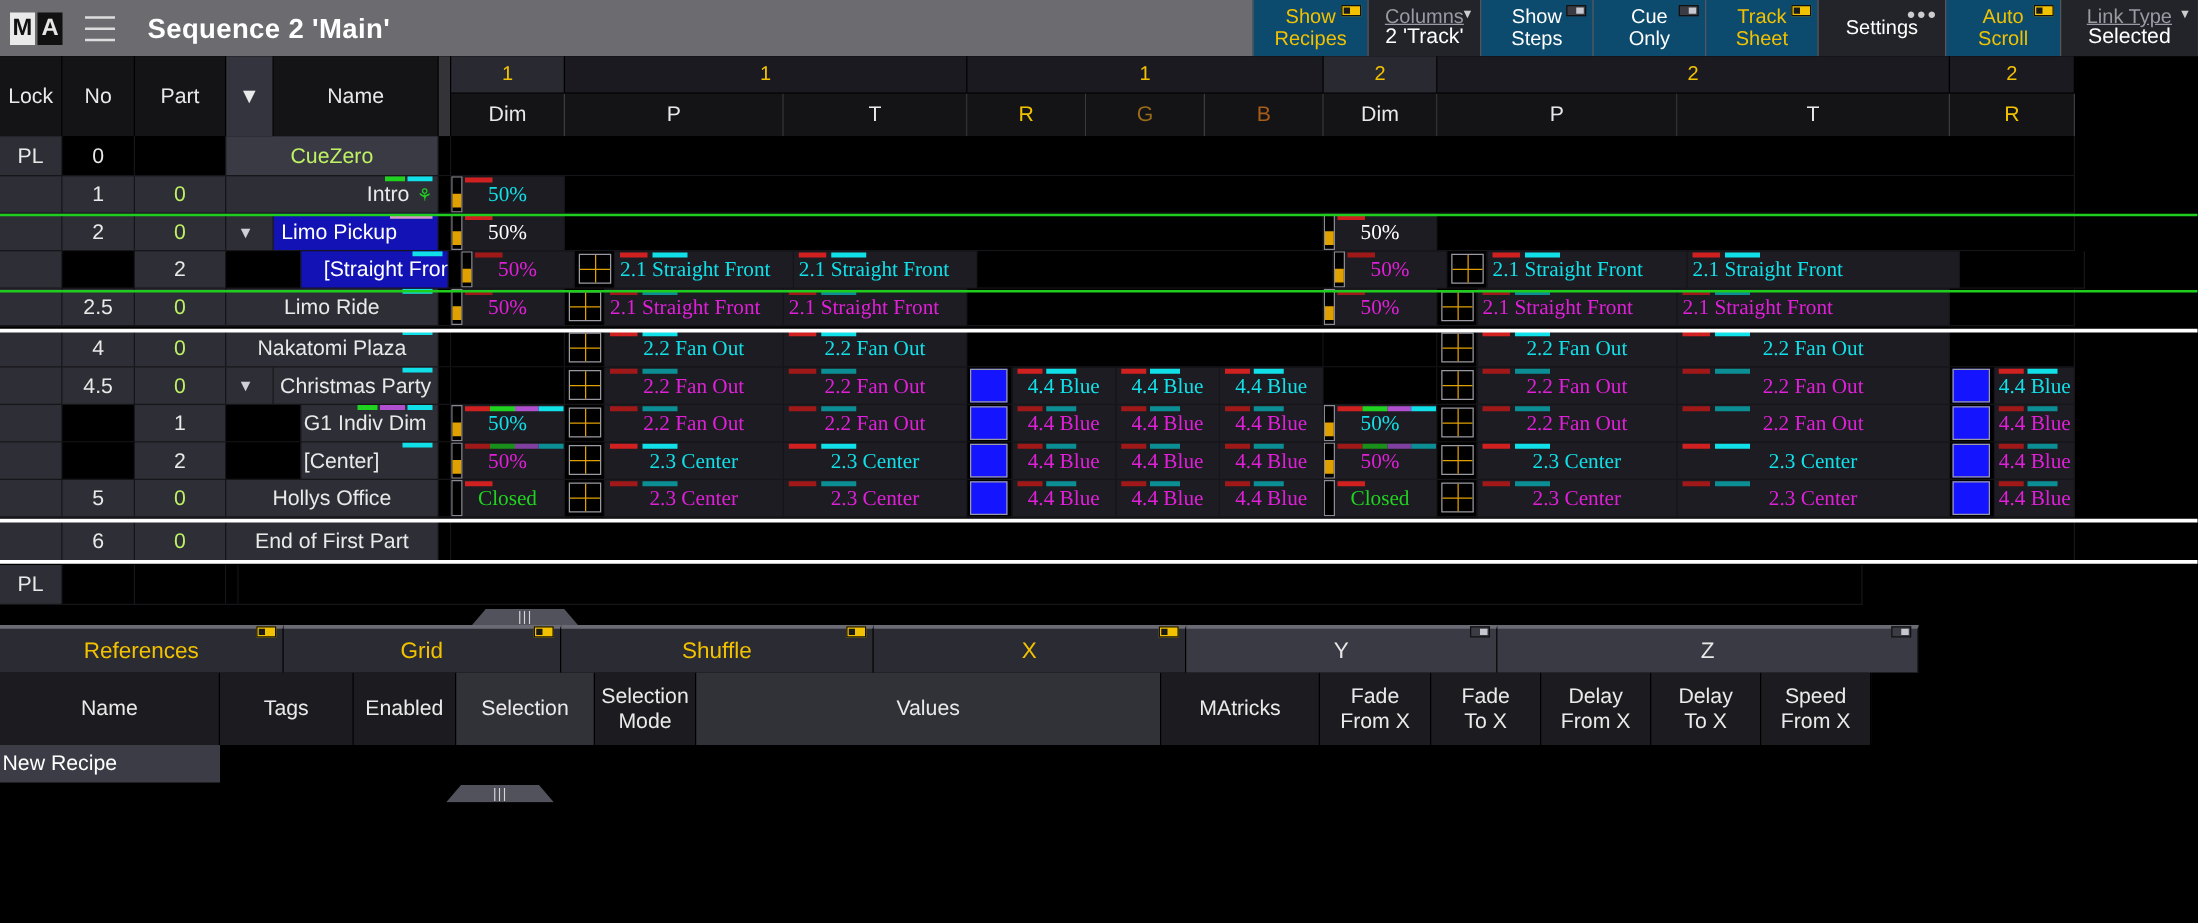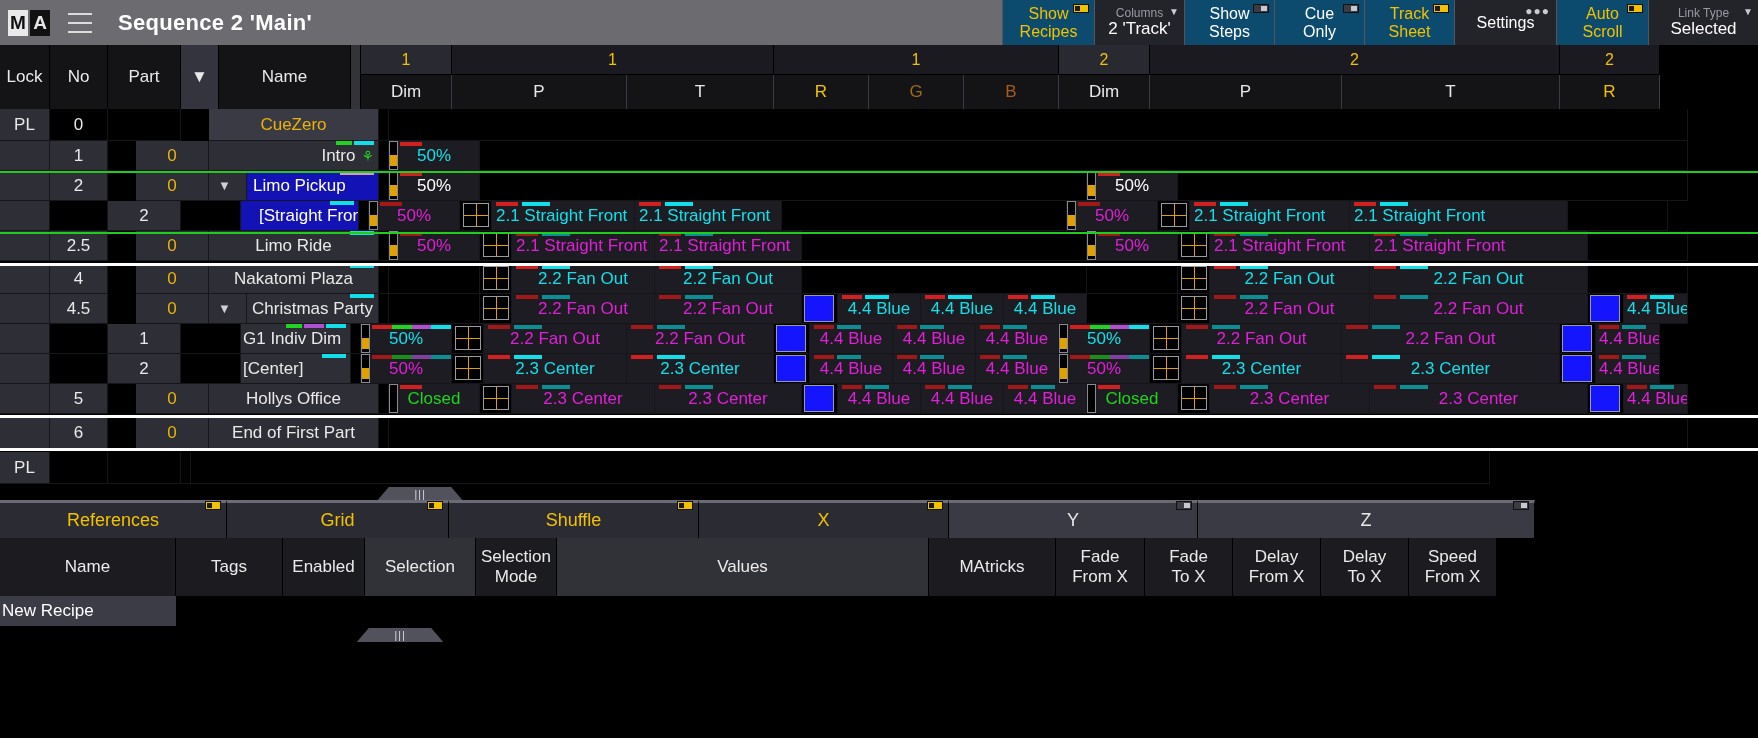--- a/index.html
+++ b/index.html
@@ -38,21 +38,21 @@
   .tb-spacer{flex:1}
   .tbbtn{
     position:relative; height:45px; min-width:90px; padding:0 10px;
     background:#0c4a6e; border-left:1px solid #55555e;
     display:flex; flex-direction:column; align-items:center; justify-content:center;
     font-size:16px; line-height:18px; text-align:center; color:#fff;
     cursor:pointer;
   }
   .tbbtn.yellow{ color:#f2c200; }
   .tbbtn.dark{ background:#23232a; }
-  .tbbtn .sub{ font-size:12px; color:#9a9aa4; line-height:13px;}
+  .tbbtn .sub{ font-size:16px; color:#9a9aa4; line-height:13px;text-decoration:underline;}
   .tbbtn .big{ font-size:17px; color:#fff;}
   .led{ position:absolute; right:5px; top:4px; width:16px; height:9px;
         background:#3b3b44; border:1px solid #111; }
   .led.on{ background:#f2c200; }
   .led.on:after{ content:''; position:absolute; left:1px; top:1px;
         width:5px; height:5px; background:#1a1a1a;}
   .led.half{ background:#3b3b44;}
   .led.half:after{content:''; position:absolute; right:1px; top:1px;
         width:6px;height:5px;background:#c7c7cf;}
   .caret{ position:absolute; right:5px; top:3px; color:#ccc; font-size:10px;}
@@ -78,23 +78,23 @@
 
   
   .rows{ position:relative; }
   .row{ display:flex; height:30px; position:relative; }
   .cell{ background:#2e2e36; border-right:1px solid #16161a; border-bottom:1px solid #16161a;
     display:flex; align-items:center; font-size:17px; color:#e9e9e9; position:relative;
     overflow:hidden; white-space:nowrap;}
   .c-center{ justify-content:center; }
   .c-right{ justify-content:flex-end; padding-right:4px;}
   .c-black{ background:#000; }
-  .c-dim{ color:#eab308;margin-left:28px; }
+  .c-dim{ color:#bef264; }
   .c-sel{ background:#1313b5; color:#fff; }
-  .c-val{ background:#1c1c22; }
+  .c-val{ background:#1c1c22;font-family:Liberation Serif, serif; }
   .tag{ position:absolute; top:0; height:4px; }
   .ind{ position:absolute; left:0; top:0; bottom:0; width:9px; background:#000;
         border:1px solid #8a8a92; }
   .ind b{ position:absolute; left:0; right:0; bottom:3px; height:11px; background:#e0a000; display:block;}
   .fadebar{ position:absolute; left:11px; right:0; top:1px; height:4px; display:flex;}
   .cross{ position:absolute; left:3px; top:2px; width:26px; height:24px;
      border:1px solid #9a9aa2; }
   .cross:before{ content:''; position:absolute; left:50%; top:0; bottom:0; width:1px; background:#e0a000;}
   .cross:after{ content:''; position:absolute; top:50%; left:0; right:0; height:1px; background:#e0a000;}
   .swatch{ position:absolute; left:2px; top:1px; bottom:1px; width:30px; background:#1414ff;

